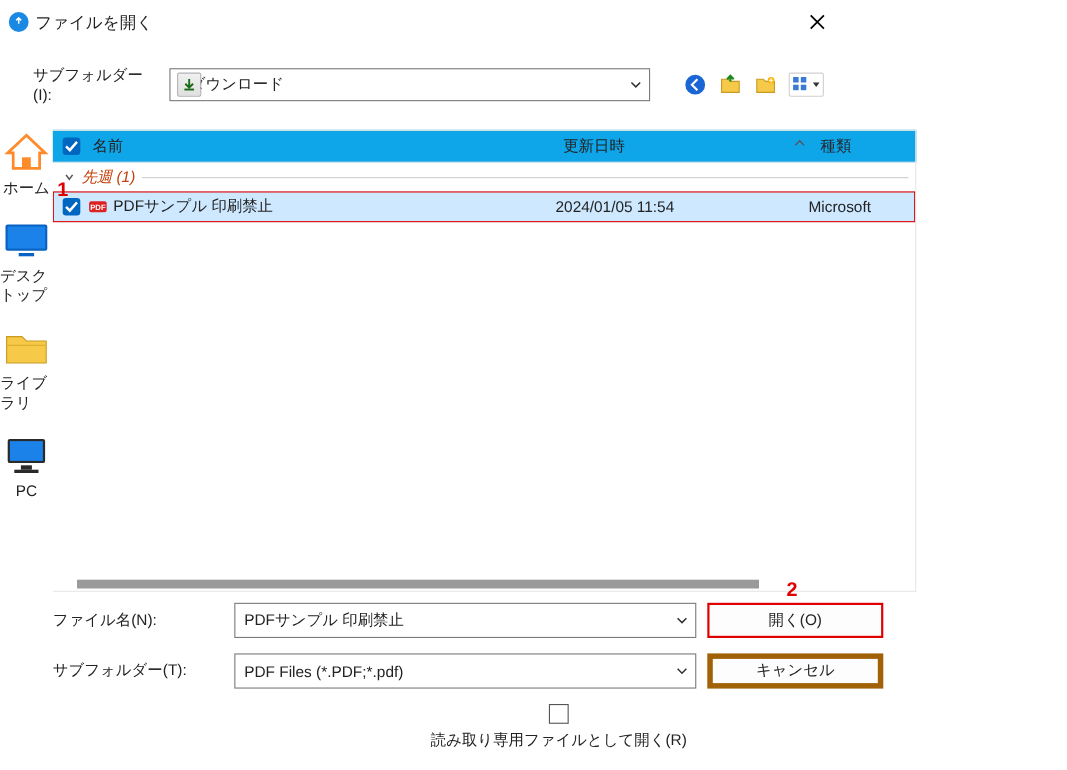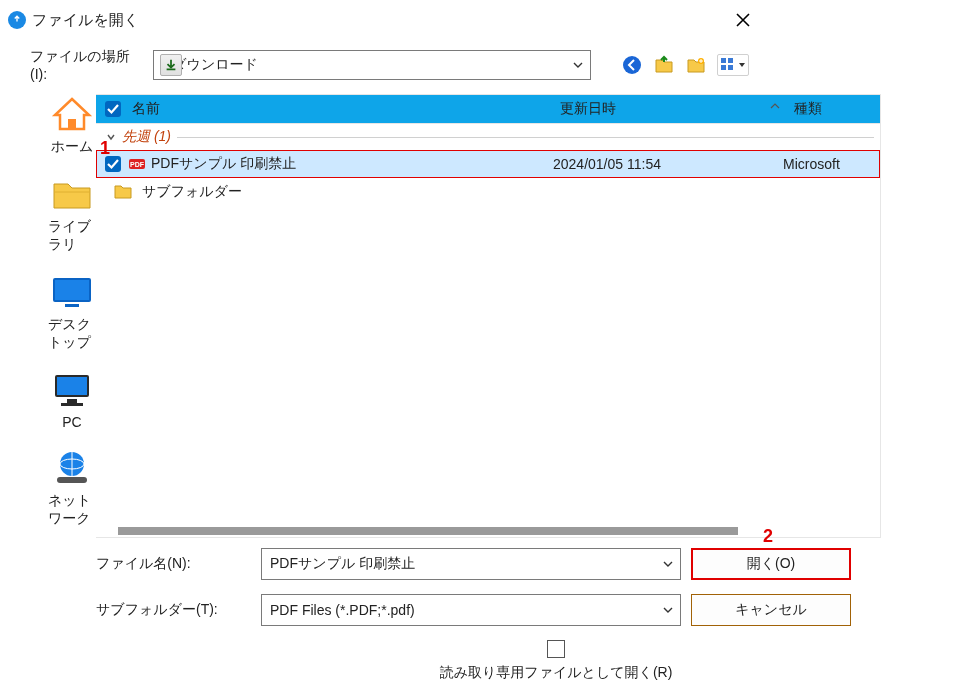--- a/index.html
+++ b/index.html
@@ -1,17 +1,17 @@
 <!DOCTYPE html>
 <html><head>
 <meta charset="utf-8">
 <style>
   * { box-sizing: border-box; font-family: "Yu Gothic UI", "Meiryo UI", "MS PGothic", sans-serif; }
   body { margin: 0; background: #fff; width: 970px; height: 700px; overflow: hidden; font-size: 14px; color: #222; }
-  .window { width: 773px; height: 700px; display: flex; flex-direction: column; }
+  .window { width: 773px; height: 700px; display: flex; flex-direction: column; gap: 12px; }
 
   
   .titlebar { height: 40px; display: flex; align-items: center; padding: 0 10px 0 8px; }
   .titlebar .app-icon { width: 18px; height: 18px; border-radius: 50%; background: #1a89e4; display: flex; align-items: center; justify-content: center; margin-right: 6px; }
   .titlebar .app-icon svg { width: 12px; height: 12px; }
   .titlebar .title { font-size: 15px; }
   .titlebar .close { margin-left: auto; width: 40px; height: 40px; display: flex; align-items: center; justify-content: center; cursor: pointer; }
   .titlebar .close svg { width: 16px; height: 16px; }
 
   
@@ -21,21 +21,21 @@
   .location-select .down-icon { position: absolute; left: 6px; top: 50%; transform: translateY(-50%); width: 22px; height: 22px; display:flex; align-items:center; justify-content:center; background: linear-gradient(#f0f0f0,#e0e0e0); border:1px solid #b0b0b0; border-radius:2px;}
   .location-select .text { margin-left: 12px; font-size: 14px; }
   .location-select .caret-box { position: absolute; right: 0; top: 0; width: 24px; height: 100%; display: flex; align-items: center; justify-content: center; }
   .toolbar-icons { display: flex; gap: 10px; align-items: center; margin-left: 20px; }
   .tb-icon { width: 22px; height: 22px; display: flex; align-items: center; justify-content: center; cursor: pointer; }
 
   
   .body { display: flex; flex: 1; margin-top: 4px; }
 
   
-  .sidebar { width: 165px; display: flex; flex-direction: column; align-items: center; padding-top: 0px; gap: 18px; padding-left: 48px; }
+  .sidebar { width: 165px; display: flex; flex-direction: column; align-items: center; padding-top: 0px; gap: 18px; }
   .side-item { display: flex; flex-direction: column; align-items: center; gap: 4px; cursor: pointer; }
   .side-item .icon-box { width: 48px; height: 40px; display: flex; align-items: center; justify-content: center; }
   .side-item .label { font-size: 14px; }
 
   
   .main { flex: 1; display: flex; flex-direction: column; padding-right: 8px; }
   .list-header { display: flex; align-items: center; height: 30px; border: 1px solid #e6e6e6; border-left: none; background: #0ea5e9; font-size: 14px; }
   .hdr-check { width: 22px; height: 22px; margin-left: 6px; display: flex; align-items: center; justify-content: center; }
   .hdr-name { flex: 0 0 420px; padding-left: 8px; }
   .hdr-date { flex: 0 0 230px; position: relative; display:flex; align-items:center;margin-left:16px; }
@@ -62,21 +62,21 @@
 
   .hscroll { position:absolute; bottom: 2px; left: 22px; right: 2px; height: 8px; }
   .hscroll .thumb { position:absolute; left:0; top:0; width: 620px; height: 8px; background:#9a9a9a; border-radius: 0px;}
 
   
   .bottom { padding: 10px 30px 18px 173px; }
   .brow { display:flex; align-items:center; margin-bottom: 14px; gap: 10px; }
   .blabel { width: 155px; font-size:14px; }
   .binput { width: 420px; height: 32px; border: 1px solid #7a7a7a; display:flex; align-items:center; padding: 0 28px 0 8px; position:relative; font-size:14px; background:#fff;}
   .binput .caret-box { position:absolute; right:0; top:0; width: 24px; height:100%; display:flex; align-items:center; justify-content:center;}
-  .btn { width: 160px; height: 32px; border: 1px solid #a16207; background: #fdfdfd; display:flex; align-items:center; justify-content:center; font-size:14px; cursor:pointer; margin-left:auto;}
+  .btn { width: 160px; height: 32px; border: 5px solid #a16207; background: #fdfdfd; display:flex; align-items:center; justify-content:center; font-size:14px; cursor:pointer; margin-left:auto;}
   .btn.open-highlight { border: 2px solid #e00000; }
 
   .readonly-row { display:flex; align-items:center; margin-left: 165px; gap: 6px;}
   .readonly-row .cb { width:18px; height:18px; border:1px solid #555; display:inline-block; }
 
   .annot { position:absolute; color:#e00000; font-weight:700; font-size:18px; z-index:100; }
 </style>
 </head>
 <body>
 
@@ -91,21 +91,21 @@
     </div>
     <div class="title">ファイルを開く</div>
     <div class="close">
       <svg viewBox="0 0 16 16">
           <path d="M2 2 L14 14 M14 2 L2 14" stroke="#000" stroke-width="1.6"></path>
         </svg>
     </div>
   </div>
 
   <div class="location-row">
-    <div class="location-label">ファイルの場所(I):</div>
+    <div class="location-label">サブフォルダー(I):</div>
     <div class="location-select">
       <div class="down-icon">
         <svg width="14" height="14" viewBox="0 0 16 16">
             <path d="M8 2 L8 10 M4 7 L8 11 L12 7" stroke="#1a6a1a" stroke-width="2" fill="none"></path>
             <rect x="3" y="12" width="10" height="2" fill="#1a6a1a"></rect>
           </svg>
       </div>
       <div class="text">ダウンロード</div>
       <div class="caret-box">
         <svg width="12" height="12" viewBox="0 0 12 12">
@@ -154,58 +154,47 @@
         <div class="icon-box">
           <svg width="42" height="38" viewBox="0 0 42 38">
               <path d="M21 4 L38 20 L33 20 L33 34 L9 34 L9 20 L4 20 Z" fill="#fff" stroke="#ff8a2a" stroke-width="2.5"></path>
               <rect x="17" y="24" width="8" height="10" fill="#ff8a2a"></rect>
             </svg>
         </div>
         <div class="label">ホーム</div>
       </div>
       <div class="side-item">
         <div class="icon-box">
-          <svg width="44" height="36" viewBox="0 0 44 36">
-              <path d="M4 12 L4 32 L40 32 L40 12 L22 12 L18 8 L4 8 Z" fill="#f7c948" stroke="#c89a20"></path>
-              <path d="M4 16 L40 16" stroke="#e0b030"></path>
-            </svg>
-        </div>
-        <div class="label">ライブラリ</div>
-      </div>
-      <div class="side-item">
-        <div class="icon-box">
           <svg width="46" height="36" viewBox="0 0 46 36">
               <rect x="4" y="4" width="38" height="24" rx="2" fill="#0a63c4"></rect>
               <rect x="6" y="6" width="34" height="20" fill="#1a82e8"></rect>
               <rect x="16" y="30" width="14" height="3" fill="#0a63c4"></rect>
             </svg>
         </div>
         <div class="label">デスクトップ</div>
+      </div>
+      <div class="side-item">
+        <div class="icon-box">
+          <svg width="44" height="36" viewBox="0 0 44 36">
+              <path d="M4 12 L4 32 L40 32 L40 12 L22 12 L18 8 L4 8 Z" fill="#f7c948" stroke="#c89a20"></path>
+              <path d="M4 16 L40 16" stroke="#e0b030"></path>
+            </svg>
+        </div>
+        <div class="label">ライブラリ</div>
       </div>
       <div class="side-item">
         <div class="icon-box">
           <svg width="46" height="38" viewBox="0 0 46 38">
               <rect x="6" y="4" width="34" height="22" rx="2" fill="#2a2a2a"></rect>
               <rect x="8" y="6" width="30" height="18" fill="#1a82e8"></rect>
               <rect x="18" y="28" width="10" height="4" fill="#2a2a2a"></rect>
               <rect x="12" y="32" width="22" height="3" fill="#2a2a2a"></rect>
             </svg>
         </div>
         <div class="label">PC</div>
-      </div>
-      <div class="side-item">
-        <div class="icon-box">
-          <svg width="42" height="38" viewBox="0 0 42 38">
-              <circle cx="21" cy="15" r="12" fill="#1a82e8"></circle>
-              <ellipse cx="21" cy="15" rx="12" ry="5" fill="none" stroke="#fff" stroke-width="1"></ellipse>
-              <path d="M21 3 L21 27" stroke="#fff" stroke-width="1"></path>
-              <rect x="6" y="28" width="30" height="6" rx="3" fill="#555"></rect>
-            </svg>
-        </div>
-        <div class="label">ネットワーク</div>
       </div>
     </div>
 
     <div class="main">
       <div class="list-header">
         <div class="hdr-check">
           <svg width="18" height="18" viewBox="0 0 18 18">
               <rect x="1" y="1" width="16" height="16" rx="3" fill="#0067c0"></rect>
               <path d="M4 9 L7.5 12.5 L14 5" stroke="#fff" stroke-width="2.2" fill="none"></path>
             </svg>
@@ -241,28 +230,20 @@
             <svg width="18" height="18" viewBox="0 0 18 18">
                 <rect x="1" y="4" width="16" height="10" rx="2" fill="#d22"></rect>
                 <text x="9" y="12" text-anchor="middle" font-size="7" fill="#fff" font-weight="700">PDF</text>
               </svg>
           </div>
           <div class="fname">PDFサンプル 印刷禁止</div>
           <div class="fdate">2024/01/05 11:54</div>
           <div class="ftype">Microsoft</div>
         </div>
 
-        <div class="sub-row">
-          <div class="folder-icon">
-            <svg width="20" height="18" viewBox="0 0 20 18">
-                <path d="M2 5 L2 15 L18 15 L18 5 L10 5 L8 3 L2 3 Z" fill="#f7c948" stroke="#c89a20"></path>
-              </svg>
-          </div>
-          <span>サブフォルダー</span>
-        </div>
 
         <div class="hscroll">
           <div class="thumb"></div>
         </div>
       </div>
 
       <div class="bottom" style="padding-left:0;">
         <div style="position:relative;">
           <div class="annot" style="right: 78px; top:-22px;">2</div>
         </div>

